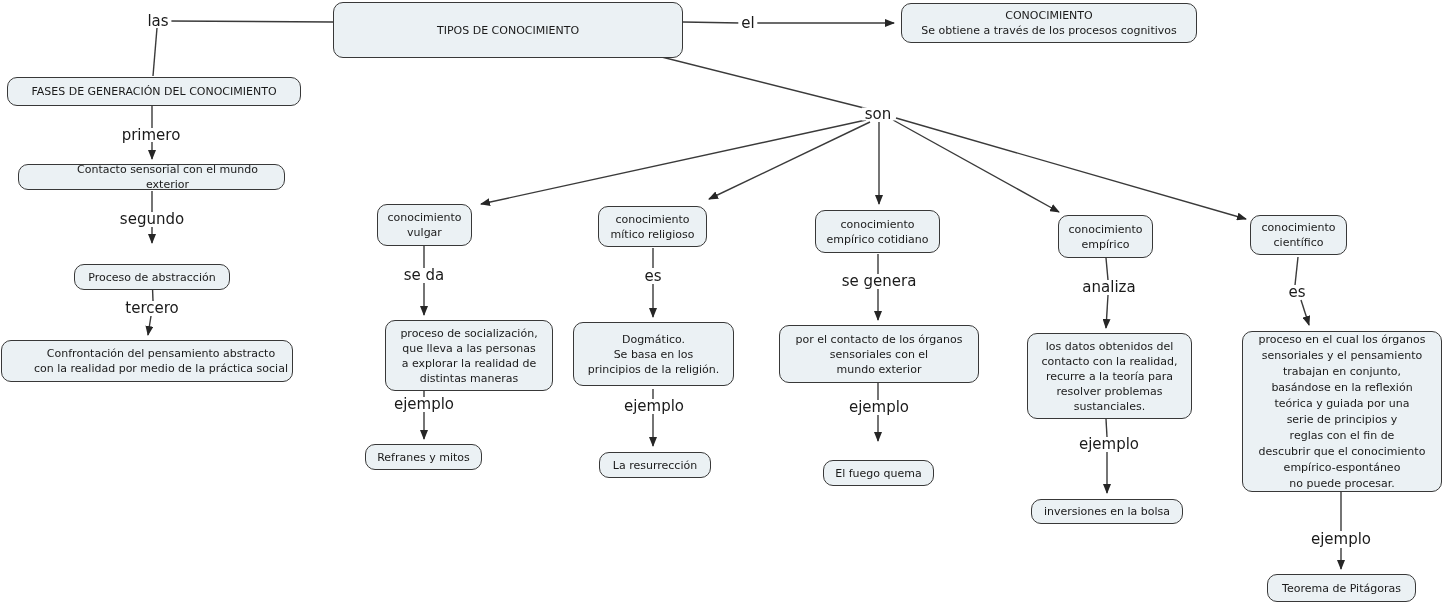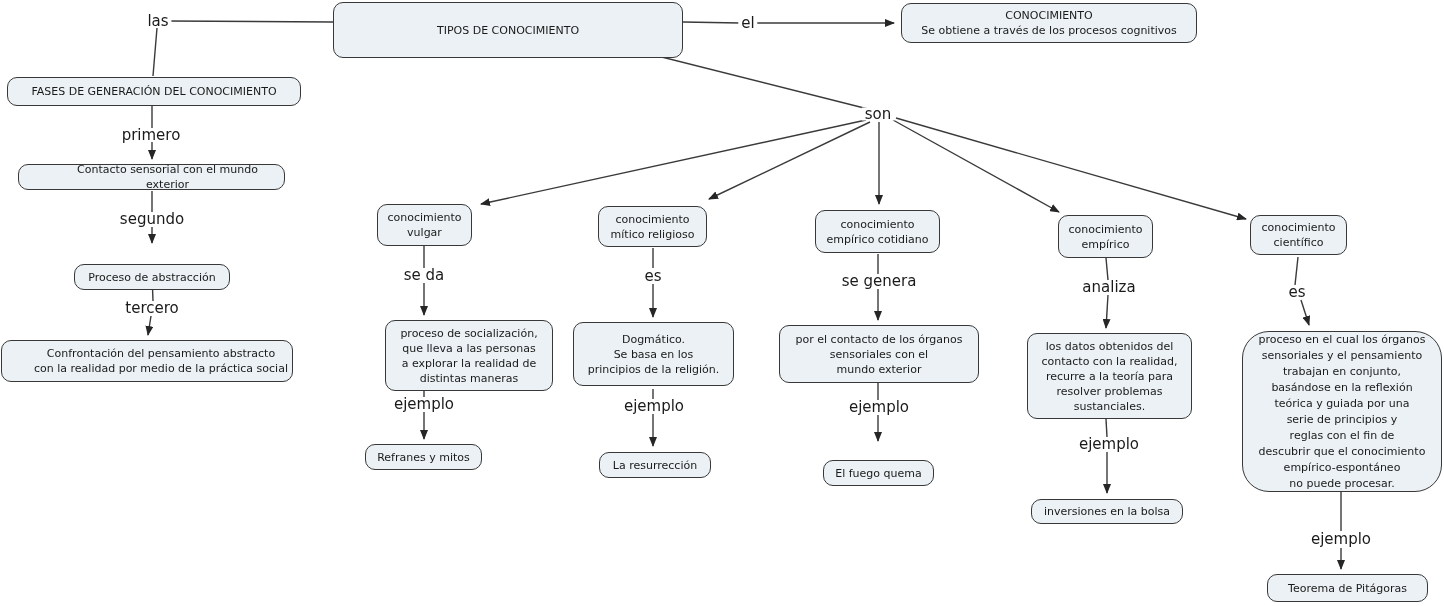--- a/index.html
+++ b/index.html
@@ -112,36 +112,36 @@
 Se basa en los
 principios de la religión.</div>
   <div class="node" style="left:779px;top:325px;width:200px;height:58px;">por el contacto de los órganos
 sensoriales con el
 mundo exterior</div>
   <div class="node" style="left:1027px;top:333px;width:165px;height:86px;text-align:center;">los datos obtenidos del
 contacto con la realidad,
 recurre a la teoría para
 resolver problemas
 sustanciales.</div>
-  <div class="node big" style="left:1242px;top:331px;width:200px;height:161px;border-radius:27px;">proceso en el cual los órganos
+  <div class="node big" style="left:1242px;top:331px;width:200px;height:161px;">proceso en el cual los órganos
 sensoriales y el pensamiento
 trabajan en conjunto,
 basándose en la reflexión
 teórica y guiada por una
 serie de principios y
 reglas con el fin de
 descubrir que el conocimiento
 empírico-espontáneo
 no puede procesar.</div>
 
   <div class="node" style="left:365px;top:444px;width:117px;height:26px;">Refranes y mitos</div>
   <div class="node" style="left:599px;top:452px;width:112px;height:26px;">La resurrección</div>
   <div class="node" style="left:823px;top:460px;width:111px;height:26px;">El fuego quema</div>
   <div class="node" style="left:1031px;top:499px;width:152px;height:25px;">inversiones en la bolsa</div>
-  <div class="node" style="left:1267px;top:574px;width:161px;height:28px;">Teorema de Pitágoras</div>
+  <div class="node" style="left:1267px;top:574px;width:149px;height:28px;">Teorema de Pitágoras</div>
 
   <div class="llabel" style="left:158px;top:21px;">las</div>
   <div class="llabel" style="left:748px;top:23px;">el</div>
   <div class="llabel" style="left:878px;top:114px;">son</div>
   <div class="llabel" style="left:151px;top:135px;">primero</div>
   <div class="llabel" style="left:152px;top:219px;">segundo</div>
   <div class="llabel" style="left:152px;top:308px;">tercero</div>
   <div class="llabel" style="left:424px;top:275px;">se da</div>
   <div class="llabel" style="left:424px;top:404px;">ejemplo</div>
   <div class="llabel" style="left:653px;top:276px;">es</div>

